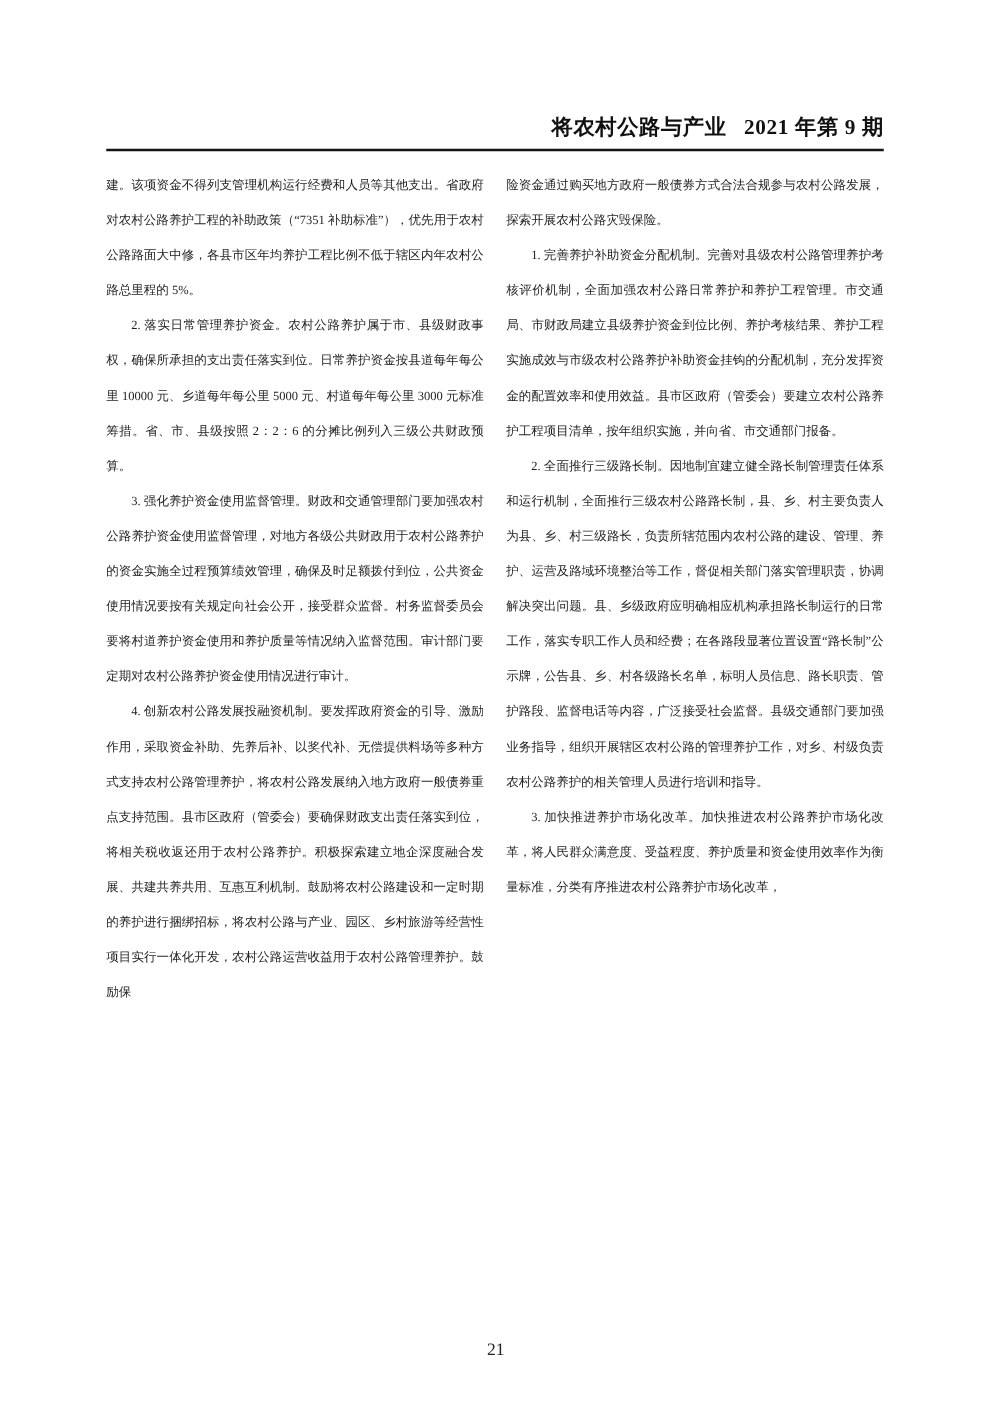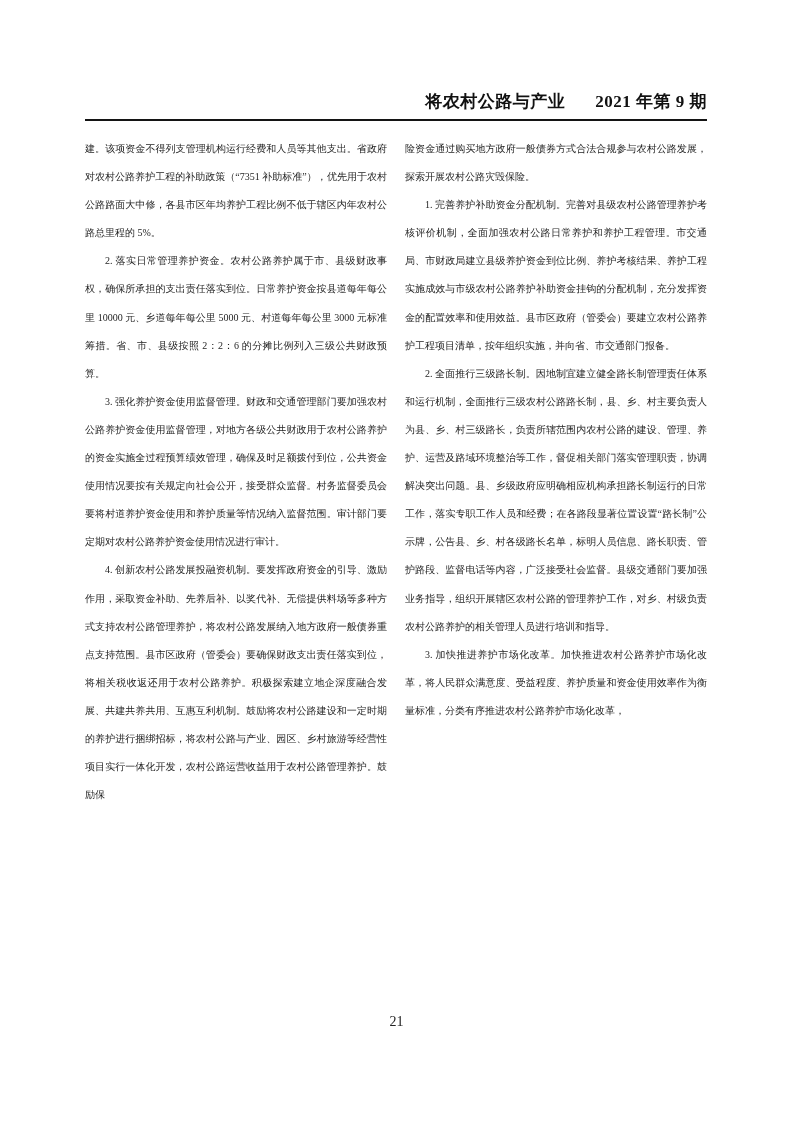--- a/index.html
+++ b/index.html
@@ -24,21 +24,21 @@
   }
   .header {
     text-align: right;
     font-weight: bold;
     font-size: 17px;
     line-height: 20px;
     letter-spacing: 0.5px;
     color: #111;
   }
   .header .issue {
-    margin-left: 30px;
+    margin-left: 14px;
   }
   .rule {
     height: 2px;
     background: #141414;
     margin-top: 7px;
   }
   .body-cols {
     display: flex;
     gap: 18px;
     margin-top: 14px;
@@ -58,21 +58,21 @@
     text-indent: 2em;
   }
   .cont {
     text-indent: 0;
   }
   .heading {
     font-weight: bold;
   }
   .footer {
     position: absolute;
-    top: 1014px;
+    top: 1073px;
     left: 0;
     width: 100%;
     text-align: center;
     font-size: 14px;
     color: #222;
   }
 </style>
 </head>
 <body>
 

